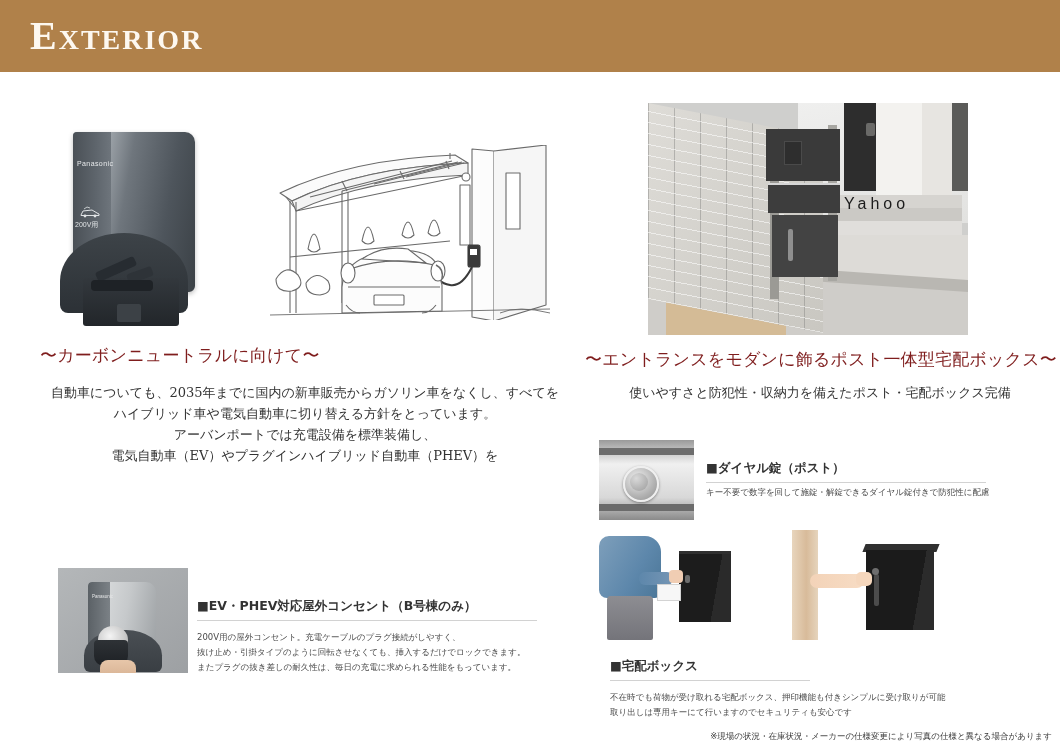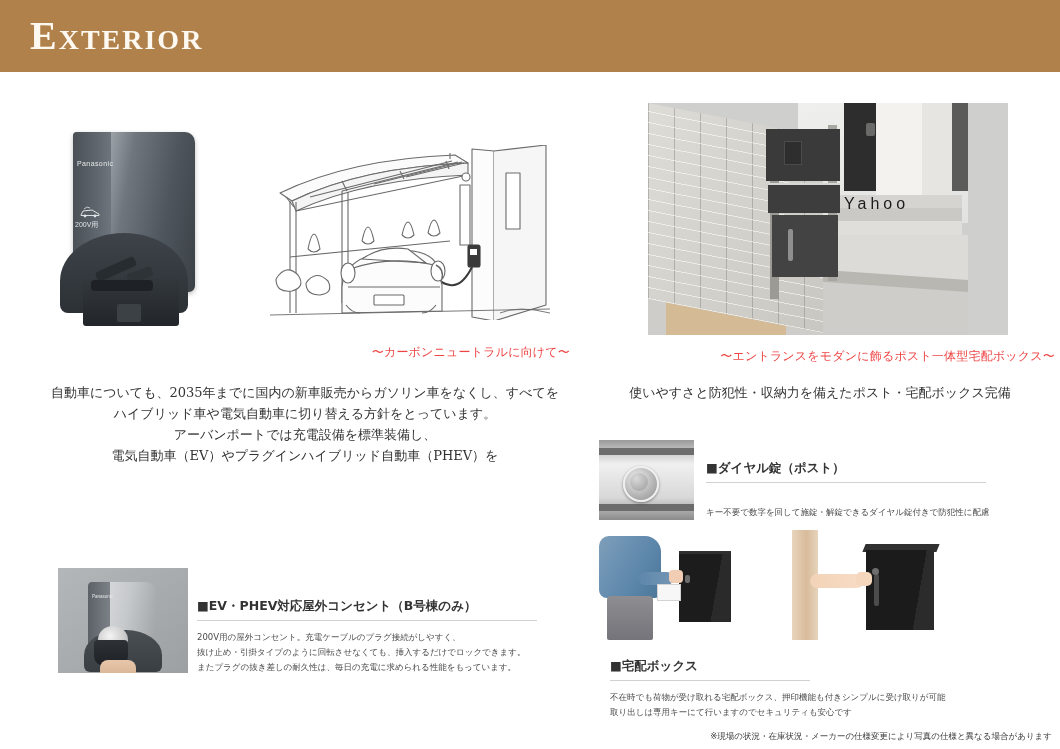--- a/index.html
+++ b/index.html
@@ -30,24 +30,24 @@
     font-size: 40px;
     letter-spacing: 2px;
     color: #fdf8f0;
     font-variant: small-caps;
     font-weight: 700;
     line-height: 50px;
     white-space: nowrap;
   }
 
   .col-heading {
-    text-align: right;
+    text-align: left;
     font-family: "DejaVu Serif", "Liberation Serif", serif;
-    font-size: 12px;
-    color: #ef4444;
+    font-size: 17px;
+    color: #7f1d1d;
     white-space: nowrap;
     letter-spacing: 0.2px;
   }
   .col-body {
     text-align: center;
     font-family: "DejaVu Serif", "Liberation Serif", serif;
     font-size: 13px;
     line-height: 21px;
     color: #333;
     white-space: nowrap;
@@ -137,21 +137,21 @@
   }
   .chg-port {
     position: absolute; left: 62px; top: 176px; width: 24px; height: 18px;
     background: #3c4146; border-radius: 2px;
   }
 
   
   #carport-illustration { left: 250px; top: 145px; width: 300px; height: 175px; }
 
   
-  #mailbox-photo { left: 648px; top: 103px; width: 360px; height: 232px; background:#cfcfcd; }
+  #mailbox-photo { left: 648px; top: 103px; width: 320px; height: 232px; background:#cfcfcd; }
   .mb-wall {
     position:absolute; left:0; top:0; width:175px; height:196px;
     background:
       repeating-linear-gradient(0deg, rgba(255,255,255,.55) 0 1px, rgba(0,0,0,0) 1px 11px),
       repeating-linear-gradient(90deg, rgba(130,130,128,.45) 0 1px, rgba(0,0,0,0) 1px 26px),
       linear-gradient(120deg,#dedcd7,#c9c7c1);
     transform: skewY(11deg);
     transform-origin: top left;
   }
   .mb-ground-far {
@@ -456,21 +456,21 @@
   <div class="dl-bar-top"></div>
   <div class="dl-bar-bot"></div>
   <div class="dl-dial">
     <div class="dl-knob"></div>
   </div>
 </div>
 
 <div style="position:absolute;left:706px;top:460px;width:280px;">
   <div class="sec-heading">■ダイヤル錠（ポスト）</div>
   <div class="sec-rule"></div>
-  <div style="margin-top:22px;">
+  <div style="margin-top:2px;">
     <div class="sec-body">キー不要で数字を回して施錠・解錠できるダイヤル錠付きで防犯性に配慮</div>
   </div>
 </div>
 
 <div class="photo" id="delivery-photo-left">
   <div class="dp-person-body"></div>
   <div class="dp-person-legs"></div>
   <div class="dp-arm"></div>
   <div class="dp-box-top"></div>
   <div class="dp-box"></div>

